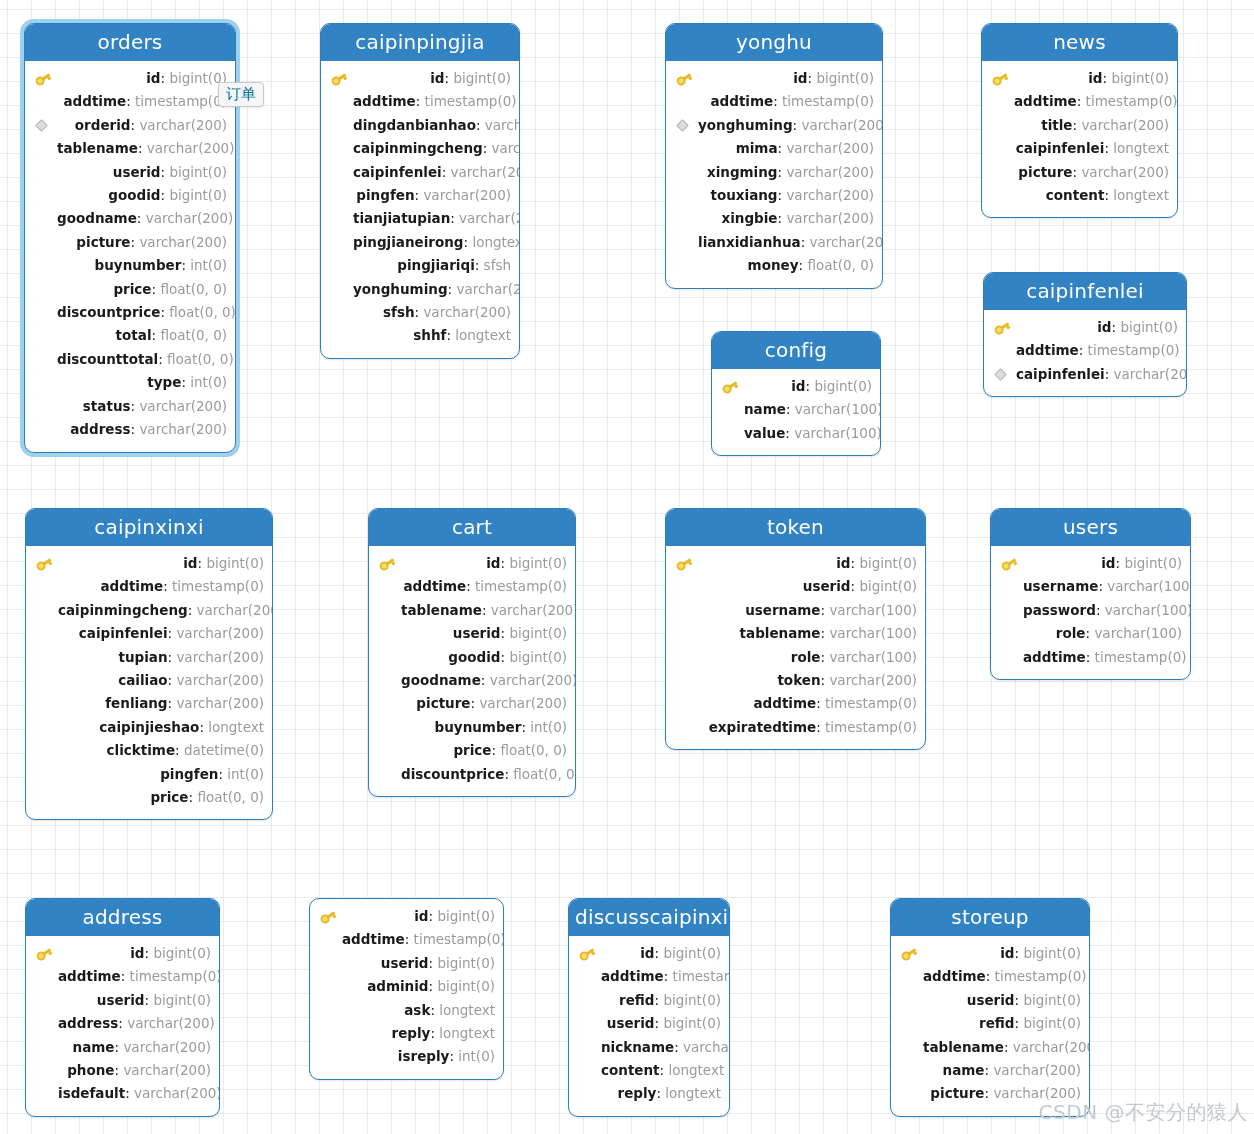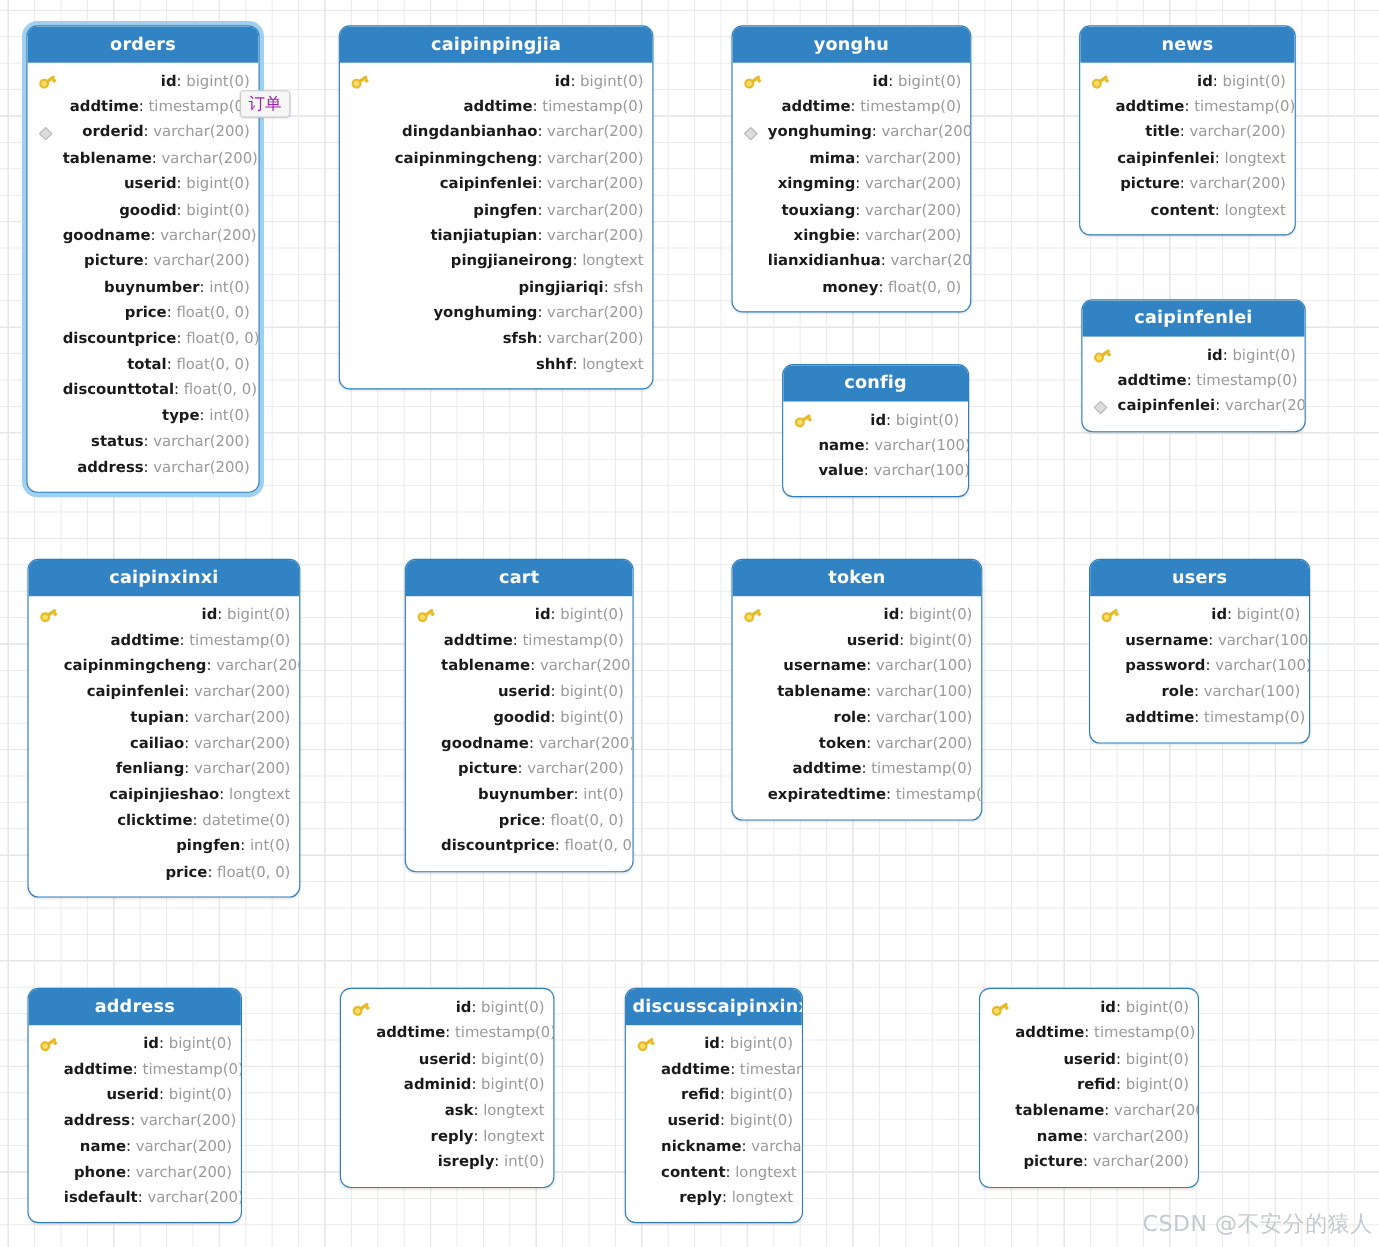--- a/index.html
+++ b/index.html
@@ -37,22 +37,22 @@
     box-shadow: 0 1px 2px rgba(0,0,0,0.10);
   }
   .entity.selected {
     border: 1px solid #2e7ebb;
     box-shadow: 0 0 0 4px #9fd0f0, 0 1px 2px rgba(0,0,0,0.10);
   }
   .entity-header {
     background: #3183c3;
     color: #ffffff;
     text-align: center;
-    font-size: 16px;
-    font-weight: bold;
+    font-size: 20px;
+    font-weight: normal;
     padding: 7px 6px 8px 6px;
     letter-spacing: 0.2px;
     line-height: 1.1;
   }
   .entity-body {
     padding: 6px 8px 10px 8px;
     text-align: right;
   }
   .field {
     position: relative;
@@ -118,21 +118,21 @@
   }
 
   .tooltip {
     position: absolute;
     box-sizing: border-box;
     background: #f6f6f6;
     border: 1px solid #c8c8c8;
     border-radius: 4px;
     padding: 2px 7px 3px 7px;
     font-size: 15px;
-    color: #a21caf;
+    color: #0369a1;
     line-height: 1.2;
     box-shadow: 0 1px 2px rgba(0,0,0,0.08);
   }
 
   .watermark {
     position: absolute;
     right: 6px;
     bottom: 8px;
     font-size: 20px;
     color: #c3c9cf;
@@ -164,21 +164,21 @@
           <div class="field"><span class="fname">buynumber</span><span class="fsep">: </span><span class="ftype">int(0)</span></div>
           <div class="field"><span class="fname">price</span><span class="fsep">: </span><span class="ftype">float(0, 0)</span></div>
           <div class="field"><span class="fname">discountprice</span><span class="fsep">: </span><span class="ftype">float(0, 0)</span></div>
           <div class="field"><span class="fname">total</span><span class="fsep">: </span><span class="ftype">float(0, 0)</span></div>
           <div class="field"><span class="fname">discounttotal</span><span class="fsep">: </span><span class="ftype">float(0, 0)</span></div>
           <div class="field"><span class="fname">type</span><span class="fsep">: </span><span class="ftype">int(0)</span></div>
           <div class="field"><span class="fname">status</span><span class="fsep">: </span><span class="ftype">varchar(200)</span></div>
           <div class="field"><span class="fname">address</span><span class="fsep">: </span><span class="ftype">varchar(200)</span></div>
         </div>
       </div>
-      <div class="entity" style="left: 308px; top: 23px; width: 286px;">
+      <div class="entity" style="left: 320px; top: 23px; width: 200px;">
         <div class="entity-header"><span>caipinpingjia</span></div>
         <div class="entity-body">
           <div class="field"><span class="key-icon">
               <span class="kring"></span>
               <span class="kstem"></span>
               <span class="ktooth"></span>
             </span><span class="fname">id</span><span class="fsep">: </span><span class="ftype">bigint(0)</span></div>
           <div class="field"><span class="fname">addtime</span><span class="fsep">: </span><span class="ftype">timestamp(0)</span></div>
           <div class="field"><span class="fname">dingdanbianhao</span><span class="fsep">: </span><span class="ftype">varchar(200)</span></div>
           <div class="field"><span class="fname">caipinmingcheng</span><span class="fsep">: </span><span class="ftype">varchar(200)</span></div>
@@ -281,21 +281,21 @@
           <div class="field"><span class="fname">tablename</span><span class="fsep">: </span><span class="ftype">varchar(200)</span></div>
           <div class="field"><span class="fname">userid</span><span class="fsep">: </span><span class="ftype">bigint(0)</span></div>
           <div class="field"><span class="fname">goodid</span><span class="fsep">: </span><span class="ftype">bigint(0)</span></div>
           <div class="field"><span class="fname">goodname</span><span class="fsep">: </span><span class="ftype">varchar(200)</span></div>
           <div class="field"><span class="fname">picture</span><span class="fsep">: </span><span class="ftype">varchar(200)</span></div>
           <div class="field"><span class="fname">buynumber</span><span class="fsep">: </span><span class="ftype">int(0)</span></div>
           <div class="field"><span class="fname">price</span><span class="fsep">: </span><span class="ftype">float(0, 0)</span></div>
           <div class="field"><span class="fname">discountprice</span><span class="fsep">: </span><span class="ftype">float(0, 0)</span></div>
         </div>
       </div>
-      <div class="entity" style="left: 665px; top: 508px; width: 228px;">
+      <div class="entity" style="left: 665px; top: 508px; width: 261px;">
         <div class="entity-header"><span>token</span></div>
         <div class="entity-body">
           <div class="field"><span class="key-icon">
               <span class="kring"></span>
               <span class="kstem"></span>
               <span class="ktooth"></span>
             </span><span class="fname">id</span><span class="fsep">: </span><span class="ftype">bigint(0)</span></div>
           <div class="field"><span class="fname">userid</span><span class="fsep">: </span><span class="ftype">bigint(0)</span></div>
           <div class="field"><span class="fname">username</span><span class="fsep">: </span><span class="ftype">varchar(100)</span></div>
           <div class="field"><span class="fname">tablename</span><span class="fsep">: </span><span class="ftype">varchar(100)</span></div>
@@ -360,20 +360,21 @@
             </span><span class="fname">id</span><span class="fsep">: </span><span class="ftype">bigint(0)</span></div>
           <div class="field"><span class="fname">addtime</span><span class="fsep">: </span><span class="ftype">timestamp(0)</span></div>
           <div class="field"><span class="fname">refid</span><span class="fsep">: </span><span class="ftype">bigint(0)</span></div>
           <div class="field"><span class="fname">userid</span><span class="fsep">: </span><span class="ftype">bigint(0)</span></div>
           <div class="field"><span class="fname">nickname</span><span class="fsep">: </span><span class="ftype">varchar(200)</span></div>
           <div class="field"><span class="fname">content</span><span class="fsep">: </span><span class="ftype">longtext</span></div>
           <div class="field"><span class="fname">reply</span><span class="fsep">: </span><span class="ftype">longtext</span></div>
         </div>
       </div>
       <div class="entity" style="left: 890px; top: 898px; width: 200px;">
+        <div class="entity-header"><span>storeup</span></div>
         <div class="entity-body">
           <div class="field"><span class="key-icon">
               <span class="kring"></span>
               <span class="kstem"></span>
               <span class="ktooth"></span>
             </span><span class="fname">id</span><span class="fsep">: </span><span class="ftype">bigint(0)</span></div>
           <div class="field"><span class="fname">addtime</span><span class="fsep">: </span><span class="ftype">timestamp(0)</span></div>
           <div class="field"><span class="fname">userid</span><span class="fsep">: </span><span class="ftype">bigint(0)</span></div>
           <div class="field"><span class="fname">refid</span><span class="fsep">: </span><span class="ftype">bigint(0)</span></div>
           <div class="field"><span class="fname">tablename</span><span class="fsep">: </span><span class="ftype">varchar(200)</span></div>

